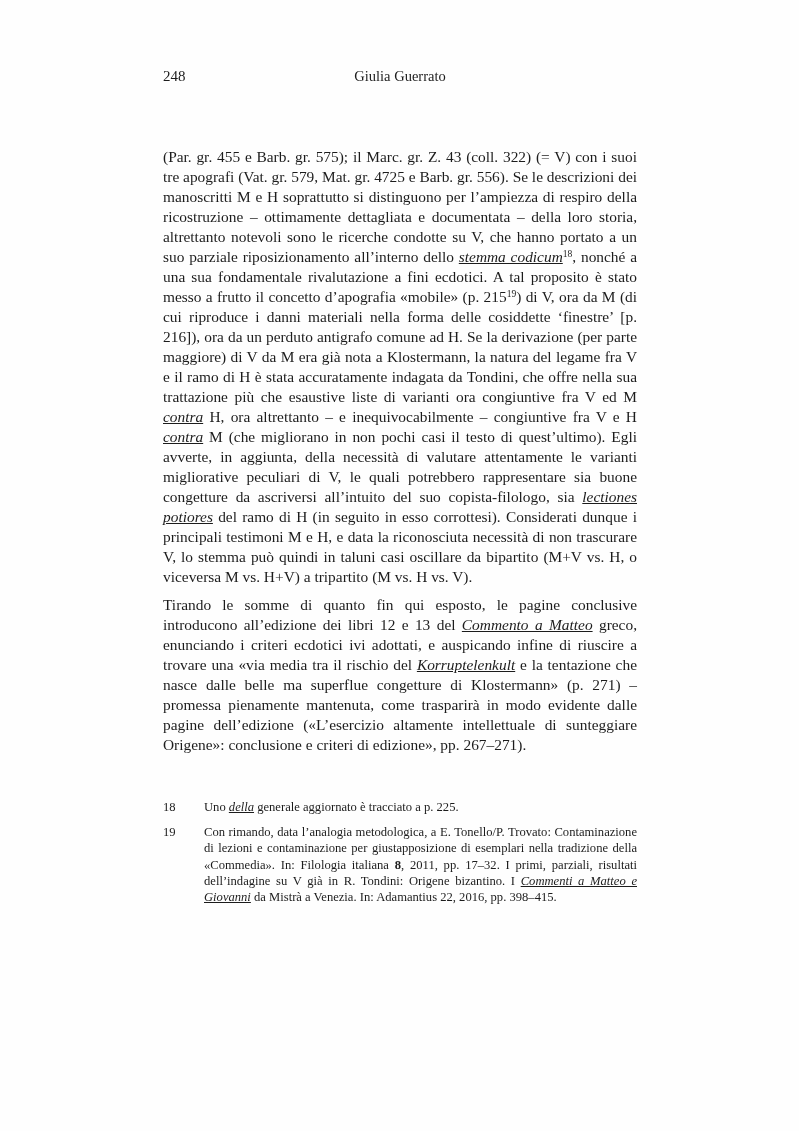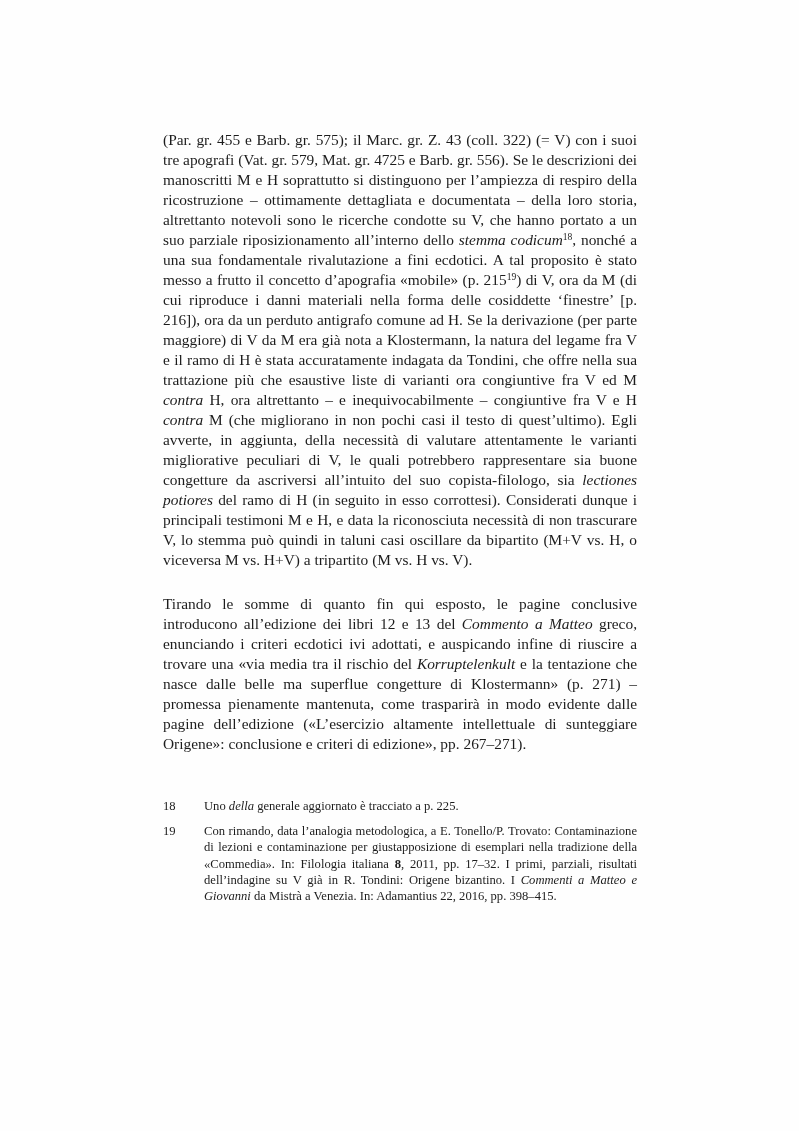--- a/index.html
+++ b/index.html
@@ -43,21 +43,21 @@
     font-size: 15.4px;
     line-height: 20px;
     text-align: justify;
     hyphens: auto;
     -webkit-hyphens: auto;
   }
   .body-text p {
     margin: 0;
   }
   .body-text p + p {
-    margin-top: 24px;
+    margin-top: 8px;
   }
   .footnotes {
     margin-top: 44px;
     font-size: 12.6px;
     line-height: 16.2px;
   }
   .footnote {
     display: flex;
   }
   .footnote + .footnote {
@@ -65,35 +65,39 @@
   }
   .fn-marker {
     flex: 0 0 41px;
   }
   .fn-text {
     flex: 1 1 auto;
     text-align: justify;
     hyphens: auto;
     -webkit-hyphens: auto;
   }
-  .it { font-style: italic; }
+  .it { font-style: italic; text-decoration: underline; }
   .bd { font-weight: bold; }
   .sup {
     font-size: 0.62em;
     line-height: 0;
     position: relative;
     top: -0.48em;
   }
 </style>
 </head>
 <body>
 
 <div class="page">
   <div class="content">
 
+    <header class="running-header">
+      <span class="page-number">248</span>
+      <span class="running-head">Giulia Guerrato</span>
+    </header>
 
     <main class="body-text" id="paragraphs">
         <p><span>(Par. gr. 455 e Barb. gr. 575); il Marc. gr. Z. 43 (coll. 322) (= V) con i suoi tre apografi (Vat. gr. 579, Mat. gr. 4725 e Barb. gr. 556). Se le descrizioni dei manoscritti M e H soprattutto si distinguono per l’ampiezza di respiro della ricostruzione – ottimamente dettagliata e documentata – della loro storia, altrettanto notevoli sono le ricerche condotte su V, che hanno portato a un suo parziale riposizionamento all’interno dello </span><span class="it">stemma codicum</span><span class="sup">18</span><span>, nonché a una sua fondamentale rivalutazione a fini ecdotici. A tal proposito è stato messo a frutto il concetto d’apografia «mobile» (p. 215</span><span class="sup">19</span><span>) di V, ora da M (di cui riproduce i danni materiali nella forma delle cosiddette ‘finestre’ [p. 216]), ora da un perduto antigrafo comune ad H. Se la derivazione (per parte maggiore) di V da M era già nota a Klostermann, la natura del legame fra V e il ramo di H è stata accuratamente indagata da Tondini, che offre nella sua trattazione più che esaustive liste di varianti ora congiuntive fra V ed M </span><span class="it">contra</span><span> H, ora altrettanto – e inequivocabilmente – congiuntive fra V e H </span><span class="it">contra</span><span> M (che migliorano in non pochi casi il testo di quest’ultimo). Egli avverte, in aggiunta, della necessità di valutare attentamente le varianti migliorative peculiari di V, le quali potrebbero rappresentare sia buone congetture da ascriversi all’intuito del suo copista-filologo, sia </span><span class="it">lectiones potiores</span><span> del ramo di H (in seguito in esso corrottesi). Considerati dunque i principali testimoni M e H, e data la riconosciuta necessità di non trascurare V, lo stemma può quindi in taluni casi oscillare da bipartito (M+V vs. H, o viceversa M vs. H+V) a tripartito (M vs. H vs. V).</span></p>
         <p><span>Tirando le somme di quanto fin qui esposto, le pagine conclusive introducono all’edizione dei libri 12 e 13 del </span><span class="it">Commento a Matteo</span><span> greco, enunciando i criteri ecdotici ivi adottati, e auspicando infine di riuscire a trovare una «via media tra il rischio del </span><span class="it">Korruptelenkult</span><span> e la tentazione che nasce dalle belle ma superflue congetture di Klostermann» (p. 271) – promessa pienamente mantenuta, come trasparirà in modo evidente dalle pagine dell’edizione («L’esercizio altamente intellettuale di sunteggiare Origene»: conclusione e criteri di edizione», pp. 267–271).</span></p>
       </main>
 
     <section class="footnotes" id="footnotes">
         <div class="footnote">
           <span class="fn-marker">18</span>
           <div class="fn-text"><span>Uno </span><span class="it">della</span><span> generale aggiornato è tracciato a p. 225.</span></div>

